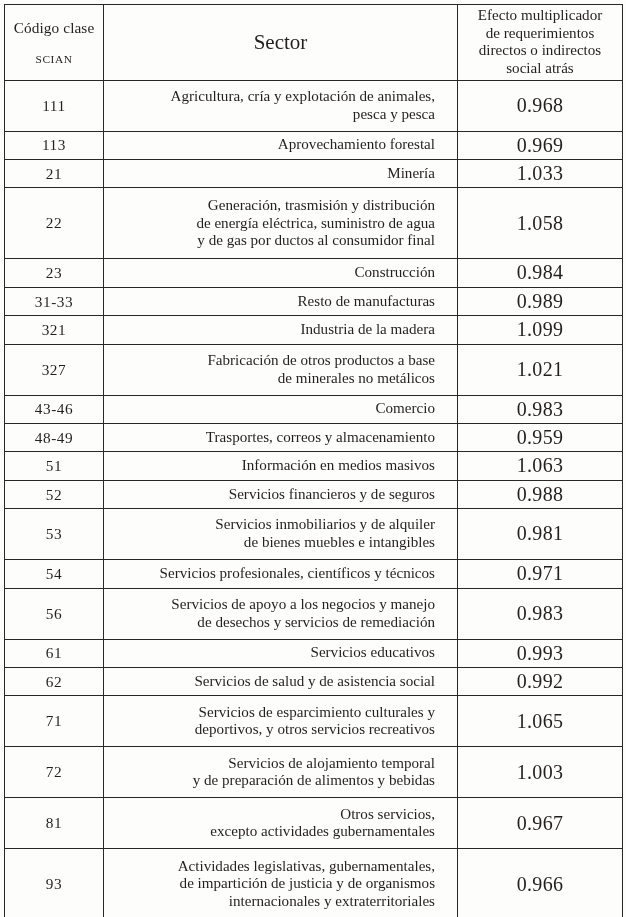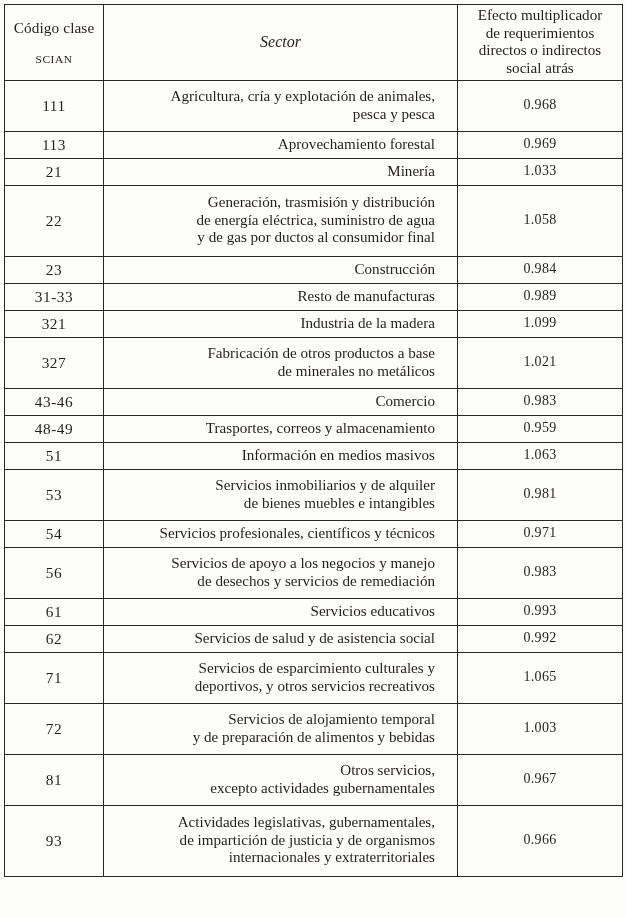--- a/index.html
+++ b/index.html
@@ -54,21 +54,21 @@
     display: block;
     font-size: 15.3px;
     letter-spacing: 0.1px;
   }
   th.h-code .line-sub {
     display: block;
     font-size: 11.4px;
     letter-spacing: 0.55px;
     margin-top: 16px;
   }
-  th.h-sector { font-size: 16px; font-style: italic; }
+  th.h-sector { font-size: 21px; }
   th.h-value {
     font-size: 15.1px;
     line-height: 1.27;
     padding-left: 8px;
     padding-right: 8px;
   }
   th.h-value .vline { display: block; white-space: nowrap; }
 
   
   tbody td {
@@ -81,21 +81,21 @@
   tbody td.sector {
     padding-left: 6px;
     padding-right: 22px;
     text-align: right;
   }
   tbody td.sector .sline {
     display: block;
     white-space: nowrap;
   }
   tbody td.value {
-    font-size: 14px;
+    font-size: 20px;
     letter-spacing: 0.35px;
   }
   tbody tr.r1 td { height: 22px; }
   tbody tr.r2 td { height: 46px; }
   tbody tr.r3 td { height: 66px; }
 </style>
 </head>
 <body>
 
 <div id="sheet">
@@ -195,20 +195,27 @@
           </td>
           <td class="value">0.959</td>
         </tr>
         <tr class="r1">
           <td class="code">51</td>
           <td class="sector">
             <span class="sline">Información en medios masivos</span>
           </td>
           <td class="value">1.063</td>
         </tr>
+        <tr class="r1">
+          <td class="code">52</td>
+          <td class="sector">
+            <span class="sline">Servicios financieros y de seguros</span>
+          </td>
+          <td class="value">0.988</td>
+        </tr>
         <tr class="r2">
           <td class="code">53</td>
           <td class="sector">
             <span class="sline">Servicios inmobiliarios y de alquiler</span>
             <span class="sline">de bienes muebles e intangibles</span>
           </td>
           <td class="value">0.981</td>
         </tr>
         <tr class="r1">
           <td class="code">54</td>

